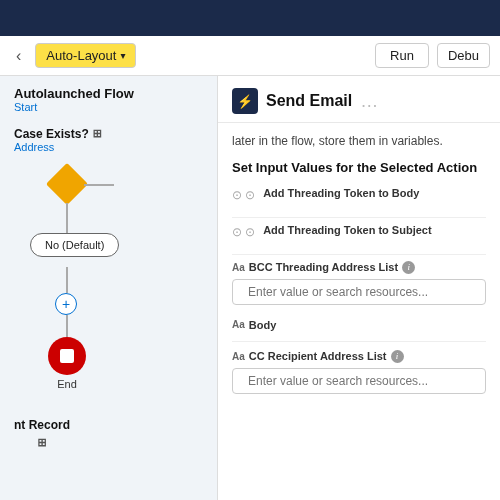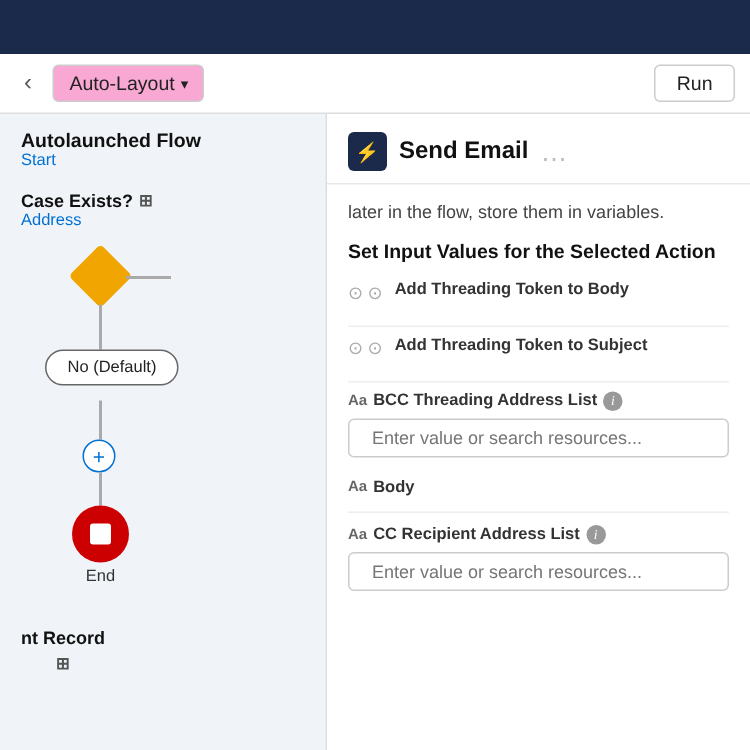--- a/index.html
+++ b/index.html
@@ -16,21 +16,21 @@
     .toolbar {
       background: #fff;
       border-bottom: 1px solid #ddd;
       height: 40px;
       display: flex;
       align-items: center;
       padding: 0 10px;
       gap: 8px;
     }
     .toolbar-btn {
-      background: #f9a8d4;
+      background: #fde047;
       border: 1px solid #ccc;
       border-radius: 4px;
       padding: 4px 10px;
       font-size: 13px;
       cursor: pointer;
       display: flex;
       align-items: center;
       gap: 4px;
       color: #222;
     }
@@ -342,20 +342,21 @@
 <div class="top-bar"></div>
 
 <div class="toolbar">
   <div style="font-size:16px;color:#555;cursor:pointer;padding:2px 6px;">‹</div>
   <button class="toolbar-btn">
     <span>Auto-Layout</span>
     <span class="chevron-icon">▾</span>
   </button>
   <div class="toolbar-spacer"></div>
   <button class="toolbar-run-btn">Run</button>
+  <button class="toolbar-debug-btn">Debu</button>
 </div>
 
 <div class="main-layout">
 
   <div class="canvas-panel">
     <div class="flow-meta">
       <div class="flow-title">Autolaunched Flow</div>
       <div class="flow-subtitle">Start</div>
     </div>
 

